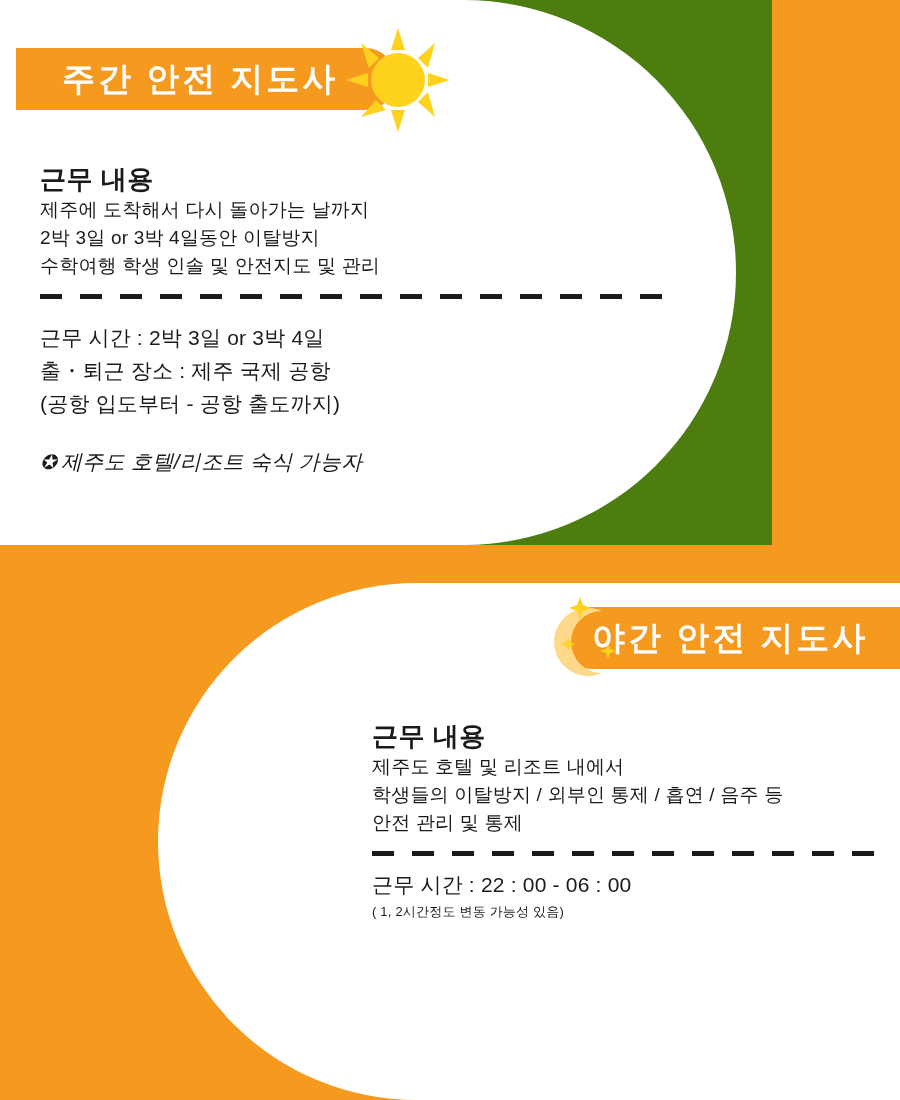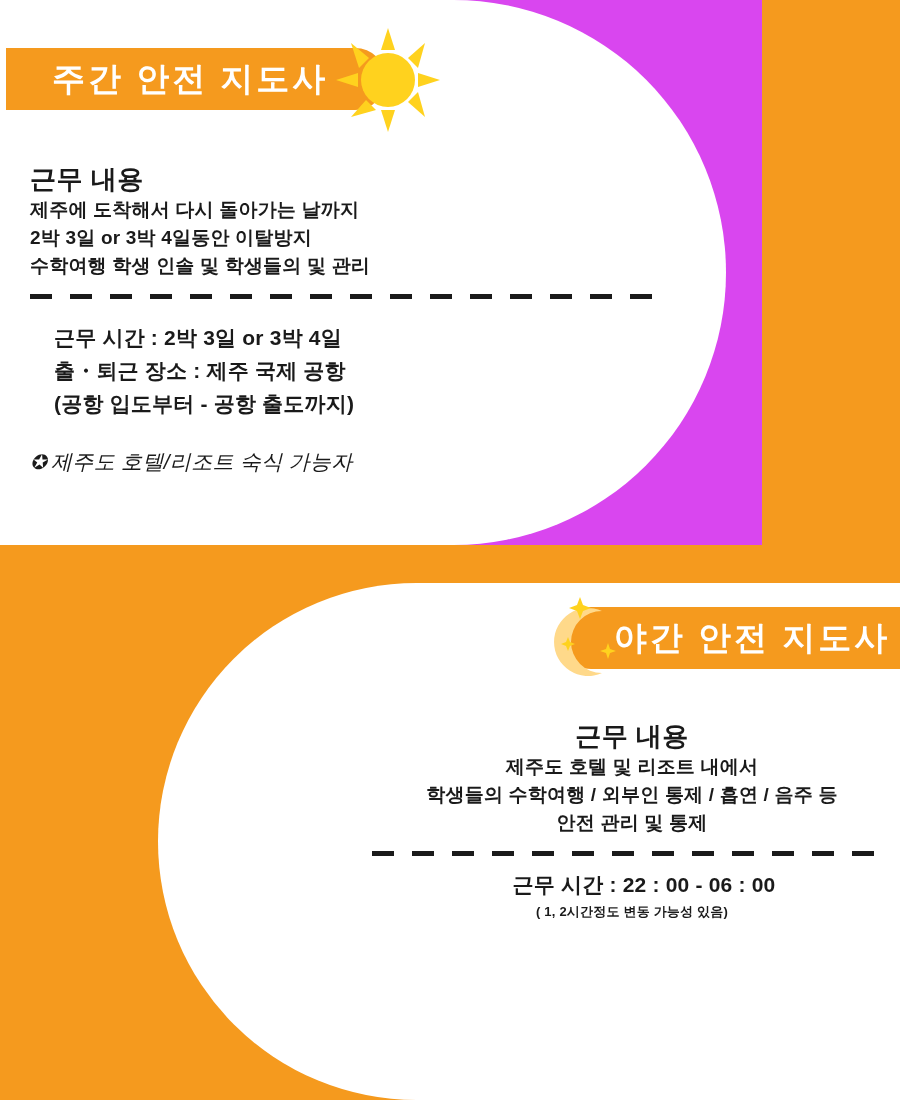--- a/index.html
+++ b/index.html
@@ -12,24 +12,24 @@
     background: #F59A1E;
     font-family: "Liberation Sans", sans-serif;
     overflow: hidden;
     position: relative;
   }
 
   
   .day-section {
     position: absolute;
     top: 0;
-    left: 6px;
+    left: 16px;
     width: 756px;
     height: 545px;
-    background: #d946ef;
+    background: #4d7c0f;
   }
   .day-card {
     position: absolute;
     top: 0;
     left: -40px;
     width: 760px;
     height: 545px;
     background: #ffffff;
     border-top-right-radius: 290px;
     border-bottom-right-radius: 290px;
@@ -76,26 +76,24 @@
     color: #1a1a1a;
     line-height: 34px;
     letter-spacing: 0.5px;
     margin-top: 24px;
   }
   .line {
     font-size: 19px;
     color: #1a1a1a;
     line-height: 28px;
     letter-spacing: 0.2px;
-    font-weight: bold;
   }
   .line.big {
     font-size: 21px;
     line-height: 33px;
-    margin-left: 24px;
   }
   .line.small {
     font-size: 13px;
     line-height: 22px;
   }
   .dash-divider {
     margin: 14px 0 12px 0;
     height: 5px;
     width: 100%;
     background-image: repeating-linear-gradient(to right, #1a1a1a 0 22px, transparent 22px 40px);
@@ -115,21 +113,20 @@
   }
 
   
   .night-section {
     position: absolute;
     top: 545px;
     left: 0;
     width: 900px;
     height: 555px;
     background: #F59A1E;
-    text-align: center;
   }
   .night-card {
     position: absolute;
     top: 38px;
     left: 158px;
     width: 790px;
     height: 517px;
     background: #ffffff;
     border-top-left-radius: 280px;
     border-bottom-left-radius: 280px;
@@ -193,21 +190,21 @@
       </g>
     </svg>
   </div>
 
   <div class="day-title-text">주간 안전 지도사</div>
 
   <div class="day-body">
     <div class="heading">근무 내용</div>
     <div class="line">제주에 도착해서 다시 돌아가는 날까지</div>
     <div class="line">2박 3일 or 3박 4일동안 이탈방지</div>
-    <div class="line">수학여행 학생 인솔 및 학생들의 및 관리</div>
+    <div class="line">수학여행 학생 인솔 및 안전지도 및 관리</div>
 
     <div class="dash-divider"></div>
 
     <div class="spacer-sm"></div>
     <div class="line big">근무 시간 : 2박 3일 or 3박 4일</div>
     <div class="line big">출・퇴근 장소 : 제주 국제 공항</div>
     <div class="line big">(공항 입도부터 - 공항 출도까지)</div>
 
     <div class="spacer-md"></div>
     <div class="star-line">
@@ -228,21 +225,21 @@
       <polygon points="88,50 90,56 96,58 90,60 88,66 86,60 80,58 86,56" fill="#FFD21E"></polygon>
       <polygon points="48,44 50,49 55,51 50,53 48,58 46,53 41,51 46,49" fill="#FFD21E"></polygon>
     </svg>
   </div>
 
   <div class="night-title-text">야간 안전 지도사</div>
 
   <div class="night-body">
     <div class="heading">근무 내용</div>
     <div class="line">제주도 호텔 및 리조트 내에서</div>
-    <div class="line">학생들의 수학여행 / 외부인 통제 / 흡연 / 음주 등</div>
+    <div class="line">학생들의 이탈방지 / 외부인 통제 / 흡연 / 음주 등</div>
     <div class="line">안전 관리 및 통제</div>
 
     <div class="dash-divider"></div>
 
     <div class="line big">근무 시간 : 22 : 00 - 06 : 00</div>
     <div class="line small">( 1, 2시간정도 변동 가능성 있음)</div>
 
     <div class="spacer-md"></div>
 
     <div class="spacer-md"></div>

